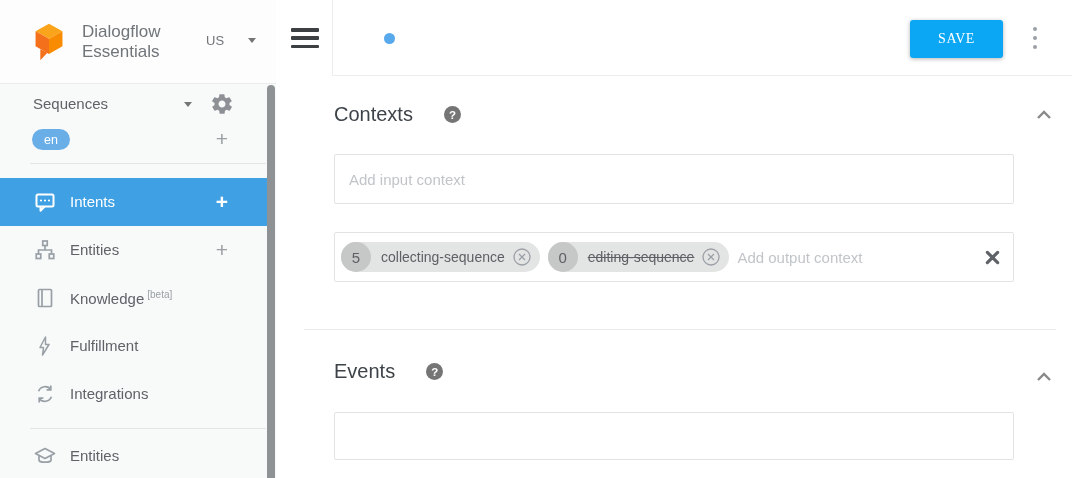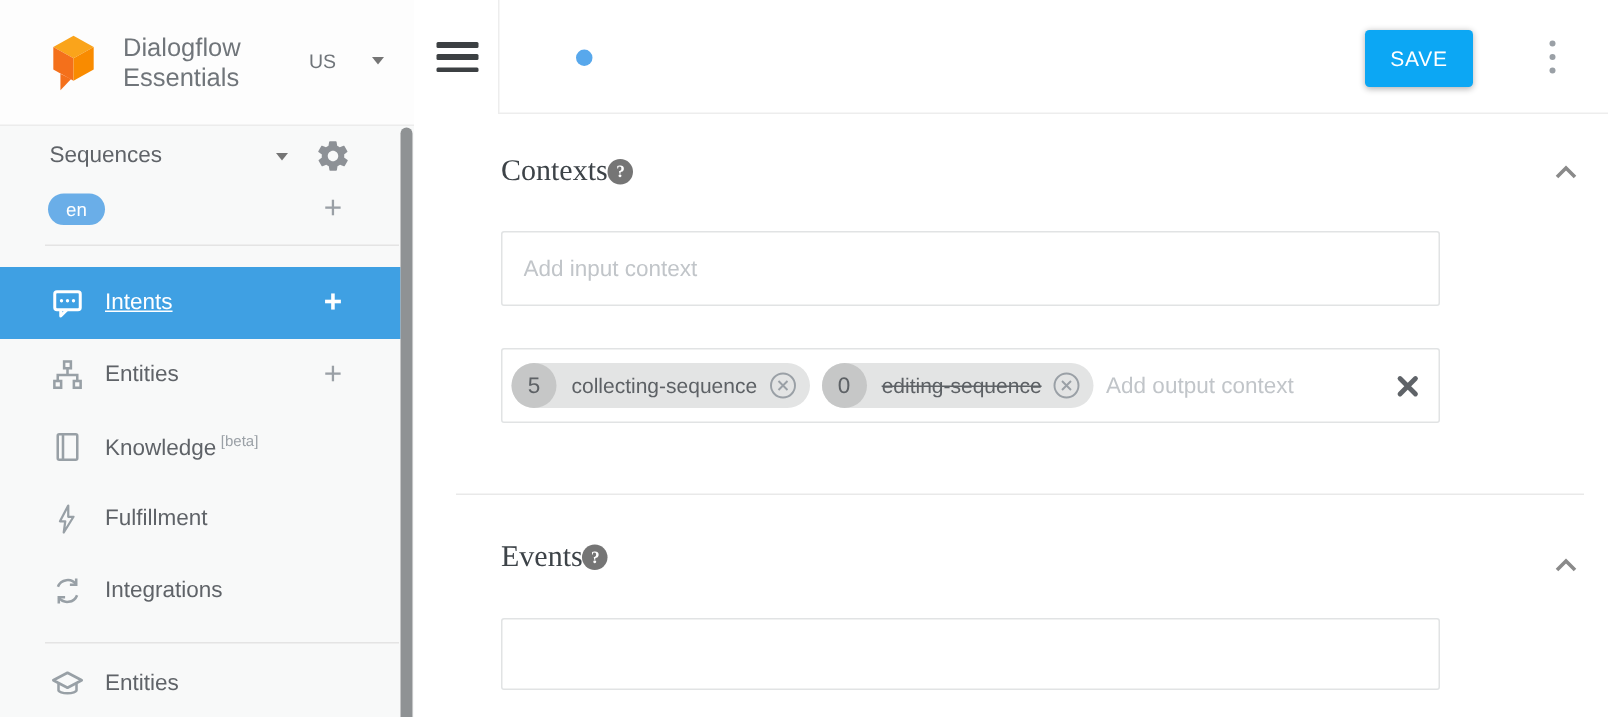--- a/index.html
+++ b/index.html
@@ -28,45 +28,45 @@
   .lang-plus { position:absolute; left:211px; top:-2px; }
 
   .side-div { position:absolute; left:30px; right:10px; height:1px; background:#e4e4e4; }
   .div1 { top:163px; } .div2 { top:428px; }
 
   .nav-item { position:absolute; left:0; width:267px; height:48px; cursor:pointer; }
   .nav-item .nicon { position:absolute; left:33px; top:12px; width:24px; height:24px; color:#98a0a6; }
   .nav-item .nlabel { position:absolute; left:70px; top:15px; font-size:15px; color:#5f6368; }
   .nav-item .nplus { position:absolute; left:211px; top:12px; }
   .nav-item.active { background:#3fa0e3; }
-  .nav-item.active .nlabel { color:#fff;text-decoration:underline; }
+  .nav-item.active .nlabel { color:#fff; }
   .nav-item.active .nicon { color:#fff; }
   .nav-item.active .nplus { color:#fff; font-weight:700; }
   .beta-sup { font-size:10px; color:#9aa0a6; vertical-align:super; margin-left:3px; }
 
   
   .main-header { position:absolute; left:276px; top:0; width:796px; height:76px; background:#fff; }
   .hamburger { position:absolute; left:15px; top:28px; width:28px; height:20px; display:flex; flex-direction:column; justify-content:space-between; cursor:pointer; }
   .hamburger span { display:block; width:28px; height:3.5px; background:#3c4043; border-radius:1px; }
   .header-vdiv { position:absolute; left:56px; top:0; width:1px; height:76px; background:#ededed; }
   .header-border { position:absolute; left:56px; top:75px; right:0; height:1px; background:#ededed; }
   .title-dot { position:absolute; left:108px; top:33px; width:11px; height:11px; border-radius:50%; background:#58a8ec; }
   .page-title { position:absolute; left:152px; top:24px; font-size:23px; color:#25282b; }
-  .save-btn { position:absolute; left:634px; top:20px; width:72px; height:38px; background:#0ca7f4; color:#fff; border:none; border-radius:3px; font-size:14px; letter-spacing:.5px; font-family:Liberation Sans, sans-serif; cursor:pointer; box-shadow:0 1px 4px rgba(0,0,0,.3); }
+  .save-btn { position:absolute; left:634px; top:20px; width:93px; height:38px; background:#0ca7f4; color:#fff; border:none; border-radius:3px; font-size:14px; letter-spacing:.5px; font-family:Liberation Serif, serif; cursor:pointer; box-shadow:0 1px 4px rgba(0,0,0,.3); }
   .more-vert { position:absolute; left:751px; top:27px; width:16px; height:22px; display:flex; flex-direction:column; align-items:center; justify-content:space-between; cursor:pointer; }
   .more-vert i { width:4px; height:4px; border-radius:50%; background:#9aa0a6; }
 
   
   .content { position:absolute; left:276px; top:76px; width:796px; height:402px; background:#fff; }
-  .sect-head { position:absolute; left:58px; display:flex; align-items:center; gap:0;font-family:Liberation Serif, serif; }
+  .sect-head { position:absolute; left:58px; display:flex; align-items:center; gap:31px; }
   .sect-title { font-size:20px; color:#3d4348; }
   .help-icon { width:17px; height:17px; border-radius:50%; background:#757575; color:#fff; font-size:11.5px; font-weight:bold; display:flex; align-items:center; justify-content:center; cursor:pointer; }
   .chevron { position:absolute; left:756px; width:24px; height:24px; cursor:pointer; }
 
-  .field { position:absolute; left:58px; width:626px; border:1px solid #e1e3e4; border-radius:2px; background:#fff; display:flex; align-items:center; }
+  .field { position:absolute; left:58px; width:680px; border:1px solid #e1e3e4; border-radius:2px; background:#fff; display:flex; align-items:center; }
   .field input { flex:1; min-width:0; border:none; outline:none; background:transparent; font-family:inherit; font-size:15px; color:#3d4348; }
   .field input::placeholder { color:#c1c5c9; }
   .f-input-ctx { top:78px; height:50px; padding:0 14px; }
   .f-output-ctx { top:156px; height:50px; padding:0 40px 0 6px; }
   .f-event { top:336px; height:48px; padding:0 14px 0 6px; }
 
   .chip { height:30px; border-radius:15px; background:#e3e4e4; display:flex; align-items:center; margin-right:8px; flex-shrink:0; cursor:pointer; }
   .chip-count { width:30px; height:30px; border-radius:50%; background:#c6c7c7; color:#5d6165; font-size:15px; display:flex; align-items:center; justify-content:center; }
   .chip-label { padding:0 5px 0 10px; font-size:14px; color:#5d6165; white-space:nowrap; }
   .chip.no-count .chip-label { padding-left:14px; }

